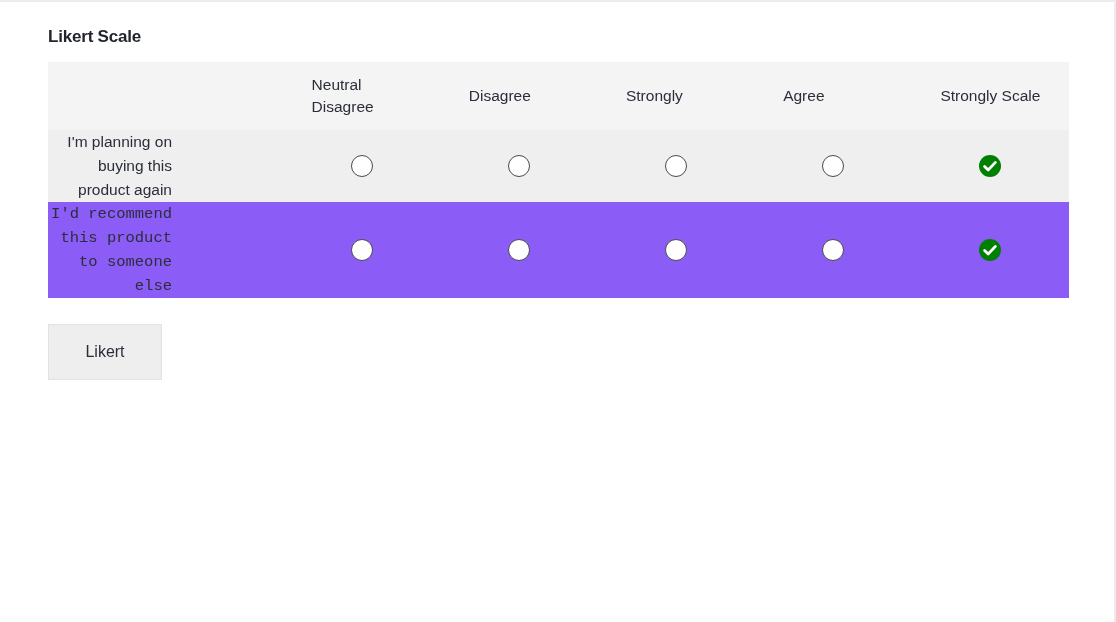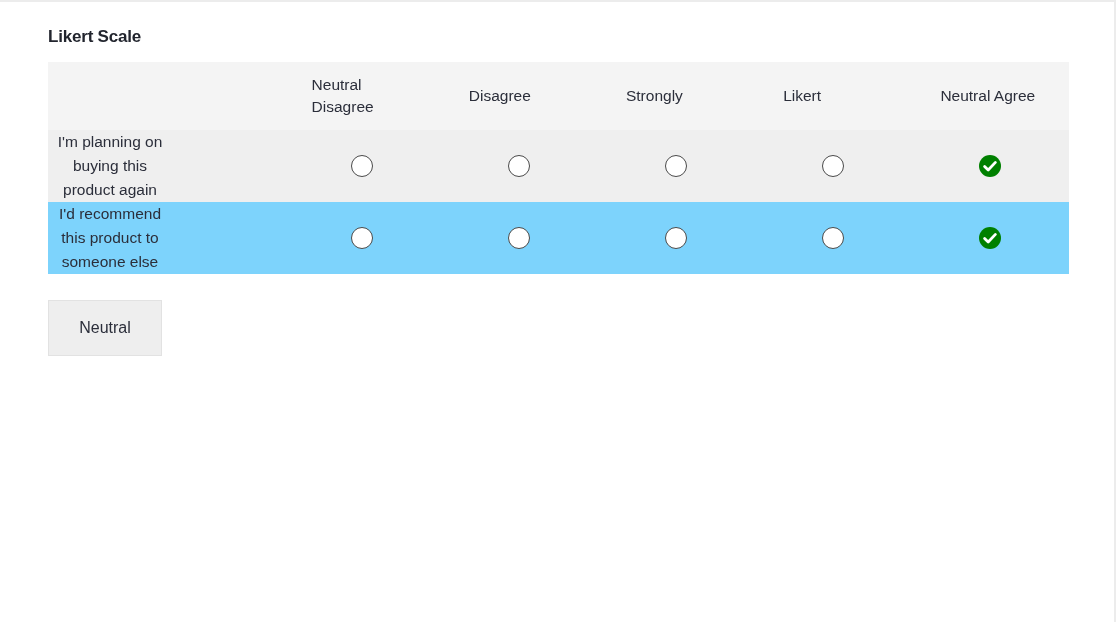--- a/index.html
+++ b/index.html
@@ -74,28 +74,28 @@
   thead th.h-label { background: #f4f4f4; }
 
   thead th .hdr-text {
     display: block;
     width: 100px;
     margin: 0 auto;
     text-align: left;
   }
 
   tbody tr.stripe { background: #efefef; }
-  tbody tr.plain  { background: #7dd3fc; }
+  tbody tr.plain  { background: #8b5cf6; font-family: Liberation Mono, monospace; }
 
   td.q-label {
     padding: 18px 10px 18px 36px;
     font-size: 15.5px;
     line-height: 24px;
     color: #2b2e3a;
-    text-align: center;
+    text-align: right;
     box-sizing: border-box;
   }
   td.q-label .q-text {
     display: block;
     width: 124px;
   }
 
   td.opt {
     text-align: center;
   }
@@ -161,24 +161,24 @@
           <th>
             <span class="hdr-text">Neutral Disagree</span>
           </th>
           <th>
             <span class="hdr-text">Disagree</span>
           </th>
           <th>
             <span class="hdr-text">Strongly</span>
           </th>
           <th>
-            <span class="hdr-text">Likert</span>
-          </th>
-          <th>
-            <span class="hdr-text">Neutral Agree</span>
+            <span class="hdr-text">Agree</span>
+          </th>
+          <th>
+            <span class="hdr-text">Strongly Scale</span>
           </th>
         </tr>
       </thead>
       <tbody>
 
         <tr class="stripe">
           <td class="q-label">
             <span class="q-text">I'm planning on buying this product again</span>
           </td>
           <td class="opt">
@@ -227,17 +227,17 @@
               </svg>
             </span>
           </td>
         </tr>
 
 
       </tbody>
     </table>
 
     <div class="submit-wrap">
-      <button class="submit-btn" type="button">Neutral</button>
+      <button class="submit-btn" type="button">Likert</button>
     </div>
 
   </div>
 </div>
 
 </body></html>

